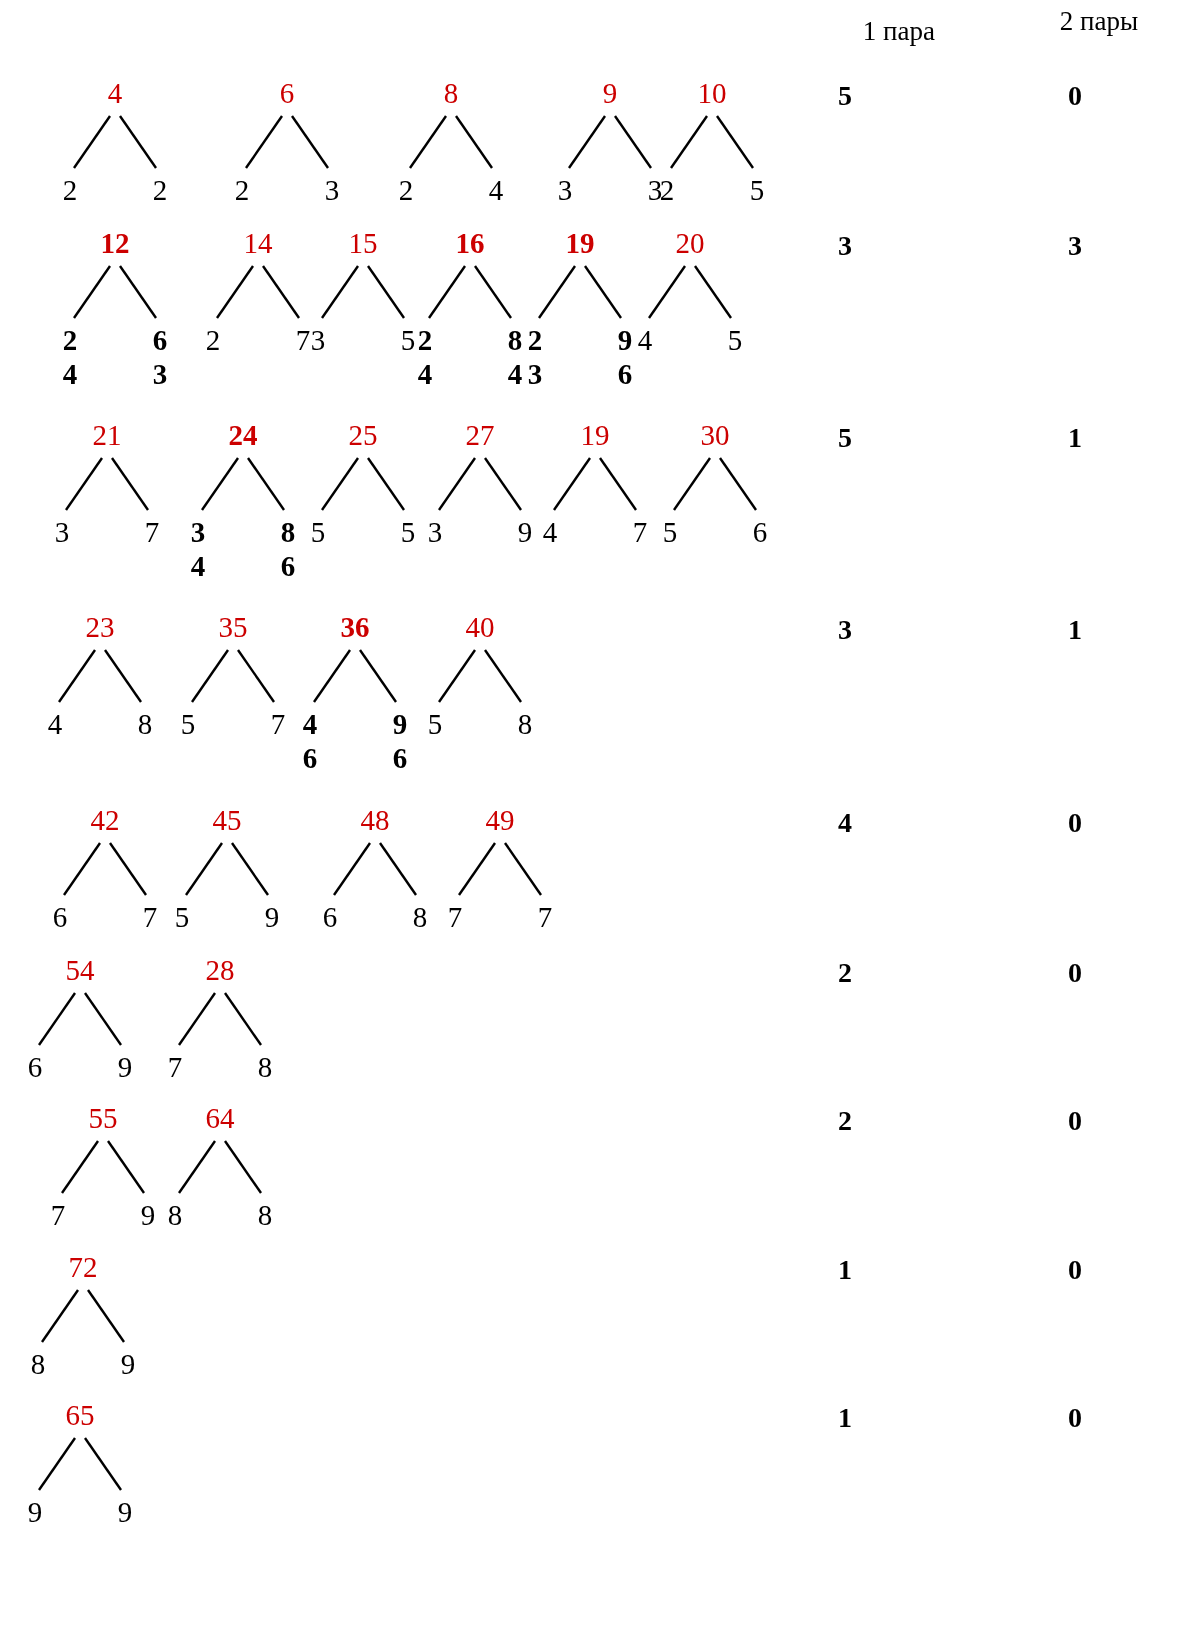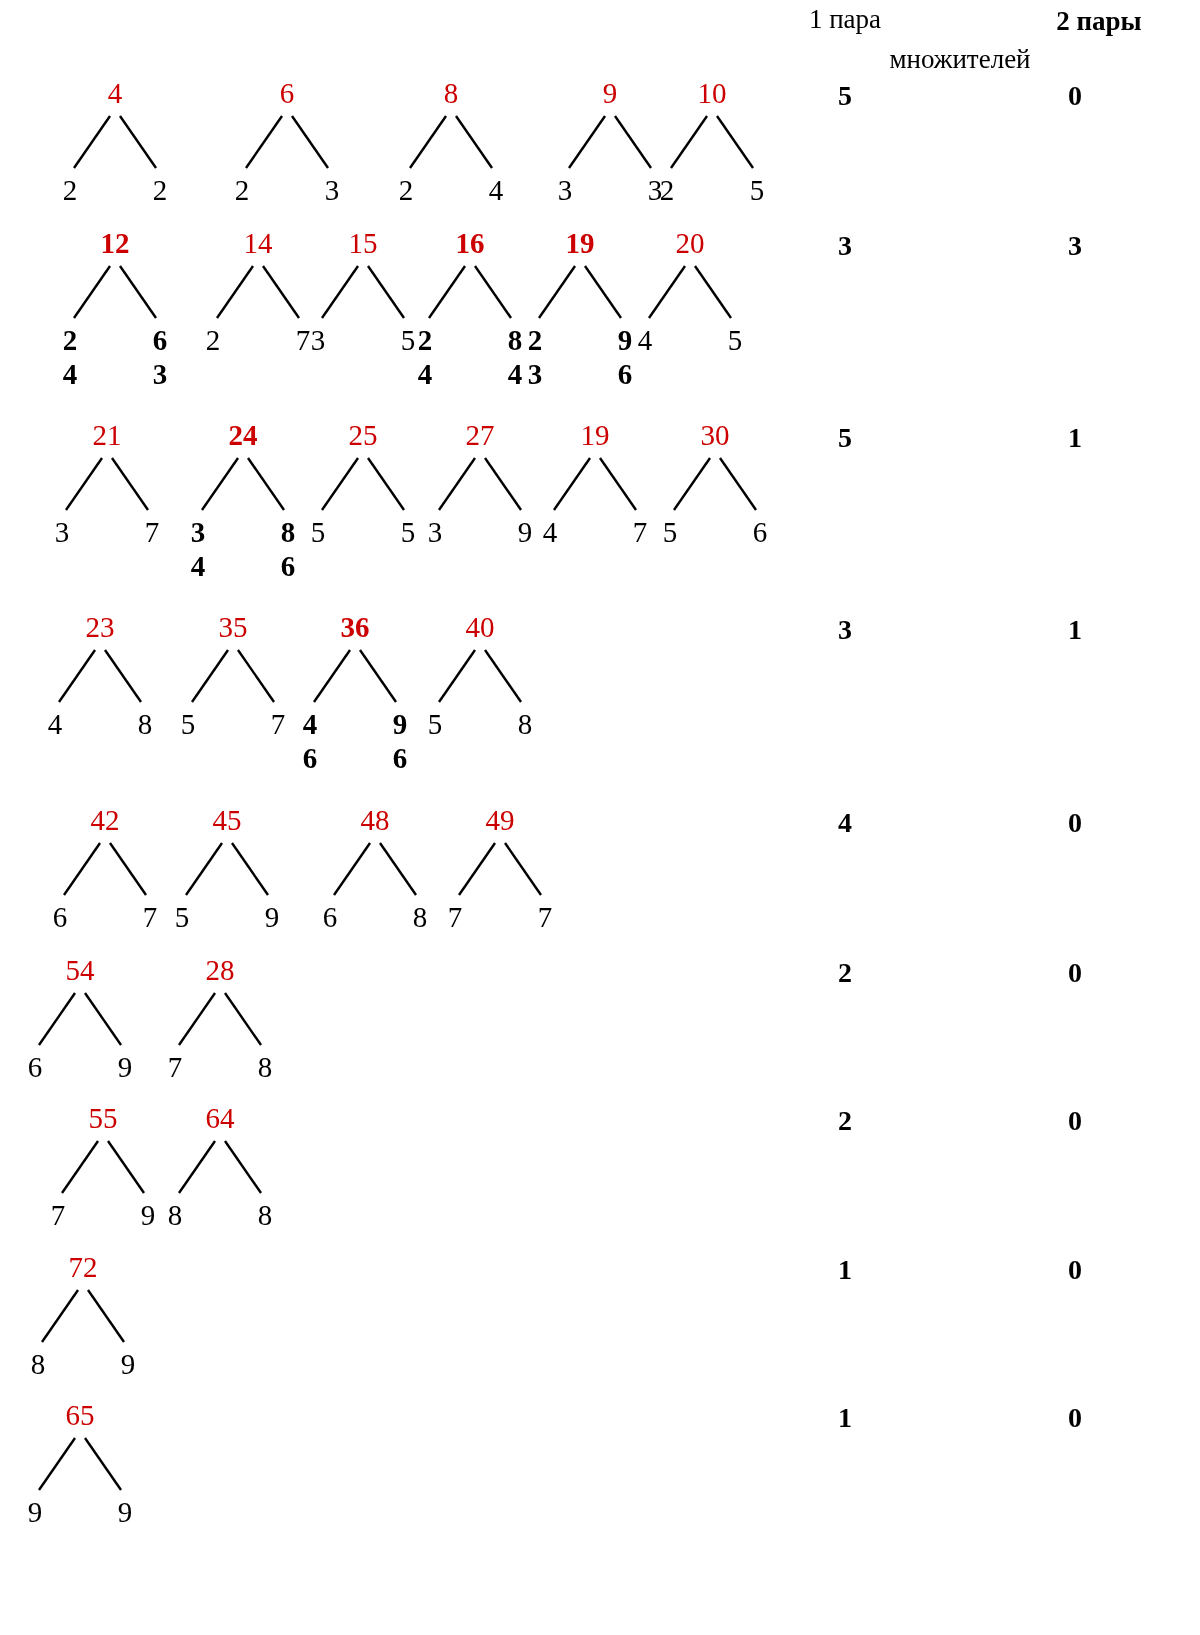--- a/index.html
+++ b/index.html
@@ -22,21 +22,21 @@
   }
 
   
   .col-head {
     position: absolute;
     font-size: 27px;
     color: #000;
     white-space: nowrap;
     text-align: center;
   }
-  .col-head .bold { font-weight: bold; margin-left: 48px; }
+  .col-head .bold { font-weight: normal; margin-left: 48px; }
 
   
   .row {
     position: absolute;
     left: 0;
     width: 1200px;
   }
 
   
   .tree {
@@ -85,31 +85,28 @@
     width: 90px;
   }
   .count.c1 { left: 800px; }
   .count.c2 { left: 1030px; }
 </style>
 </head>
 <body>
 
 <div id="sheet">
 
-  <div class="col-head" style="left:755px; top:4px; width:180px;">
+  <div class="col-head" style="left:755px; top:16px; width:180px;text-align:right;">
     <span>1 пара</span>
   </div>
 
   <div class="col-head" style="left:985px; top:6px; width:180px;">
     <span class="bold">2 пары</span>
   </div>
 
-  <div class="col-head" style="left:830px; top:44px; width:260px;">
-    <span>множителей</span>
-  </div>
 
   <div id="rows-host">
       <div class="row" style="top: 78px;">
         <div class="tree" style="left: 40px; top: 0px;">
           <div class="product">4</div>
           <div class="branches">
             <svg width="150" height="62">
               <line x1="70" y1="4" x2="34" y2="56" stroke="#000" stroke-width="2.4"></line>
               <line x1="80" y1="4" x2="116" y2="56" stroke="#000" stroke-width="2.4"></line>
             </svg>

